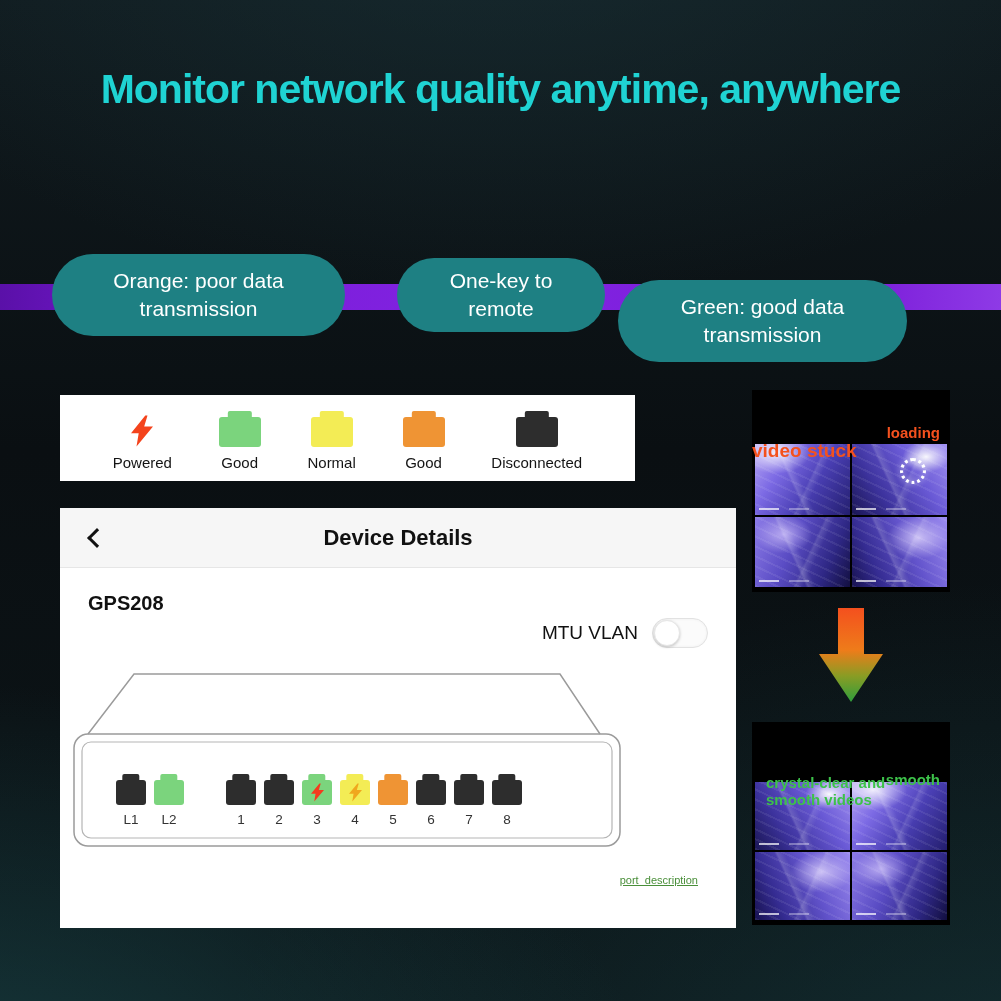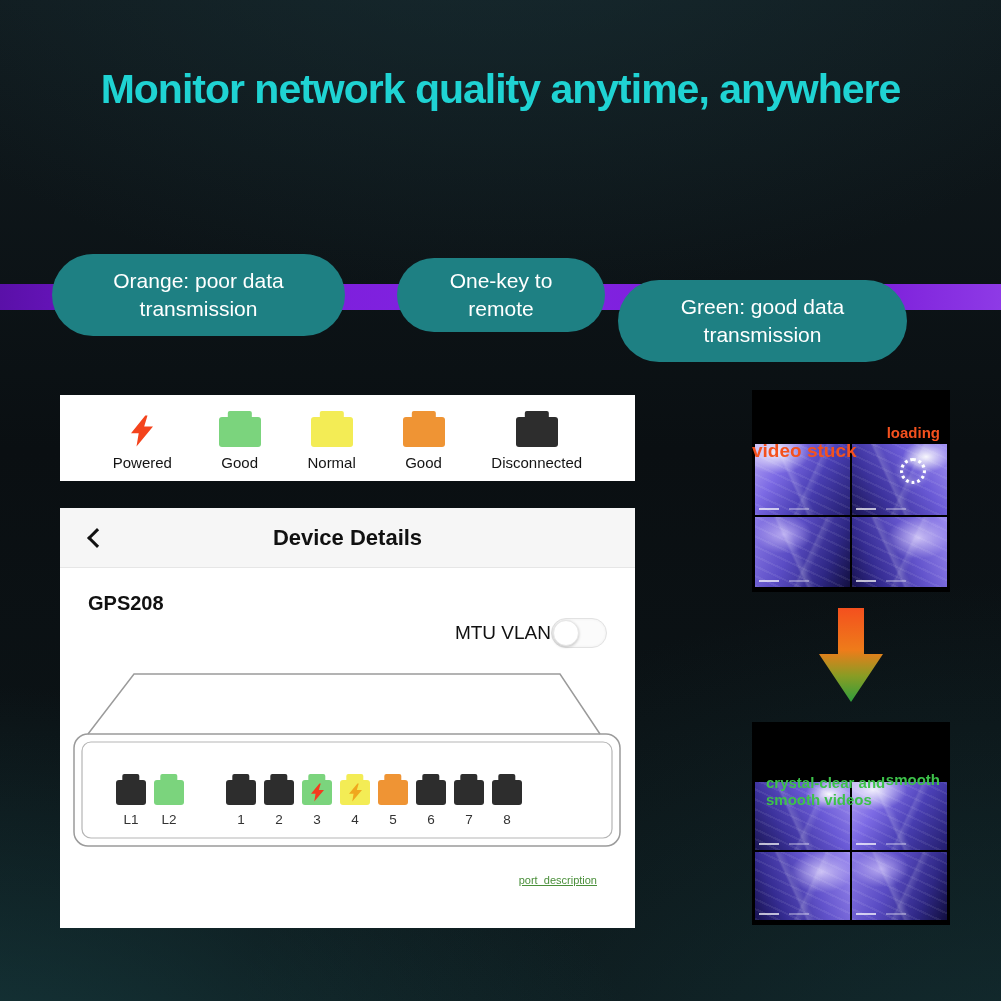--- a/index.html
+++ b/index.html
@@ -33,28 +33,28 @@
   .legend-label{font-size:15px;color:#141414;}
   .icon-slot{height:36px;display:flex;align-items:flex-end;justify-content:center;}
 
   
   .port-icon{position:relative;border-radius:3px;}
   .port-icon::before{content:"";position:absolute;left:50%;transform:translateX(-50%);
     top:-6px;width:58%;height:7px;border-radius:2px 2px 0 0;background:inherit;}
   .legend-port{width:42px;height:30px;}
 
   
-  .device-panel{position:absolute;left:60px;top:508px;width:575px;height:420px;background:#fff;}
+  .device-panel{position:absolute;left:60px;top:508px;width:676px;height:420px;background:#fff;}
   .device-header{position:absolute;top:0;left:0;width:100%;height:60px;background:#f6f6f6;
     border-bottom:1px solid #e6e6e6;display:flex;align-items:center;justify-content:center;}
   .device-title{font-size:22px;font-weight:bold;color:#111;}
   .chevron{position:absolute;left:30px;top:23px;width:14px;height:14px;
     border-left:3px solid #111;border-bottom:3px solid #111;transform:rotate(45deg);cursor:pointer;}
   .model{position:absolute;left:28px;top:84px;font-size:20px;font-weight:bold;color:#111;}
-  .mtu-row{position:absolute;right:28px;top:110px;display:flex;align-items:center;}
+  .mtu-row{position:absolute;right:28px;top:110px;display:flex;align-items:center;gap:14px;}
   .mtu-label{font-size:19px;color:#111;}
   .toggle{position:relative;width:56px;height:30px;border-radius:15px;background:#fbfbfb;
     border:1px solid #e2e2e2;cursor:pointer;box-shadow:inset 0 0 3px rgba(0,0,0,.06);}
   .knob{position:absolute;left:1px;top:1px;width:26px;height:26px;border-radius:50%;background:#fff;
     border:1px solid #e6e6e6;box-shadow:0 1px 3px rgba(0,0,0,.22);}
 
   .switch-illustration{position:absolute;left:12px;top:158px;}
 
   .ports-row{position:absolute;left:56px;top:266px;display:flex;gap:8px;}
   .port-wrap{display:flex;flex-direction:column;align-items:center;width:30px;}

